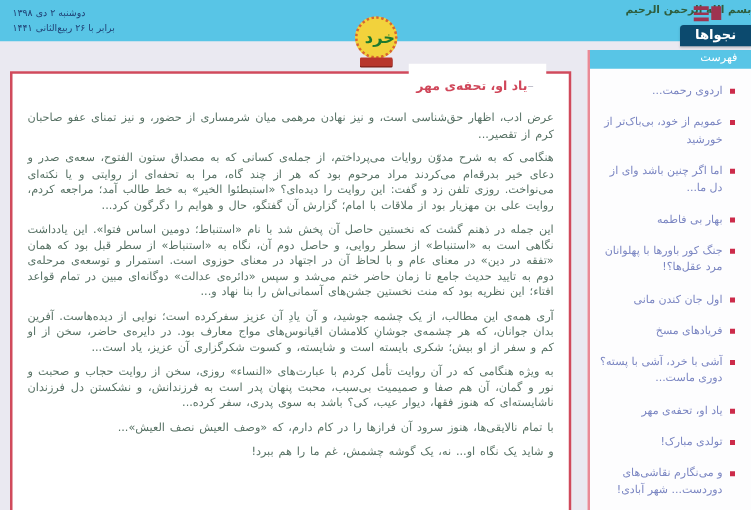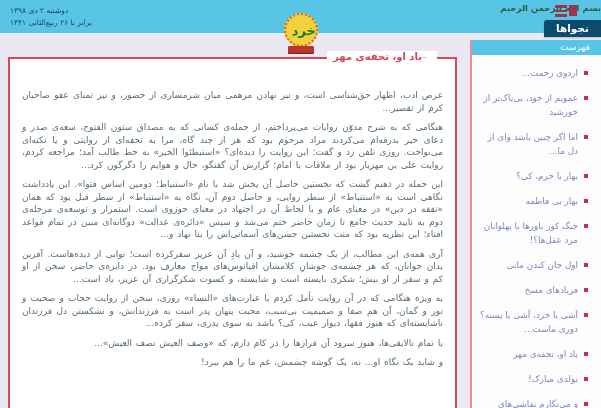--- a/index.html
+++ b/index.html
@@ -53,21 +53,21 @@
   .sidebar-list li::before{
     content:"";position:absolute;right:0;top:4px;width:4px;height:4px;background:#cc2b4a;
   }
   
   .content{
     position:absolute;top:57px;right:144px;left:8px;height:420px;
     background:#fff;border:2px solid #d04a5c;box-sizing:border-box;
     padding:30px 12px 8px 12px;
   }
   .content-title{
-    position:absolute;top:-8px;right:18px;background:#fff;padding:0 6px;
+    position:absolute;top:-8px;right:18px;background:#fff;padding:13px 6px;
     color:#d0475a;font-size:10px;font-weight:bold;
   }
   .title-mark{color:#b9b9c6;font-weight:normal;margin-right:4px;}
   .content p{
     margin:0 0 7px;color:#587265;font-size:9px;line-height:12.5px;
     text-align:justify;word-spacing:1px;
   }
 </style>
 </head>
 <body>
@@ -104,21 +104,20 @@
   <div class="sidebar">
     <div class="sidebar-header">فهرست</div>
     <ul class="sidebar-list">
 
         <li>اردوی رحمت...</li>
 
         <li>عمویم از خود، بی‌باک‌تر از خورشید</li>
 
         <li>اما اگر چنین باشد وای از دل ما...</li>
 
-        <li>بهار با حرم، کی؟</li>
 
         <li>بهار بی فاطمه</li>
 
         <li>جنگ کور باورها با پهلوانان مرد عقل‌ها؟!</li>
 
         <li>اول جان کندن مانی</li>
 
         <li>فریادهای مسخ</li>
 
         <li>آشی با خرد، آشی با پسته؟ دوری ماست...</li>

